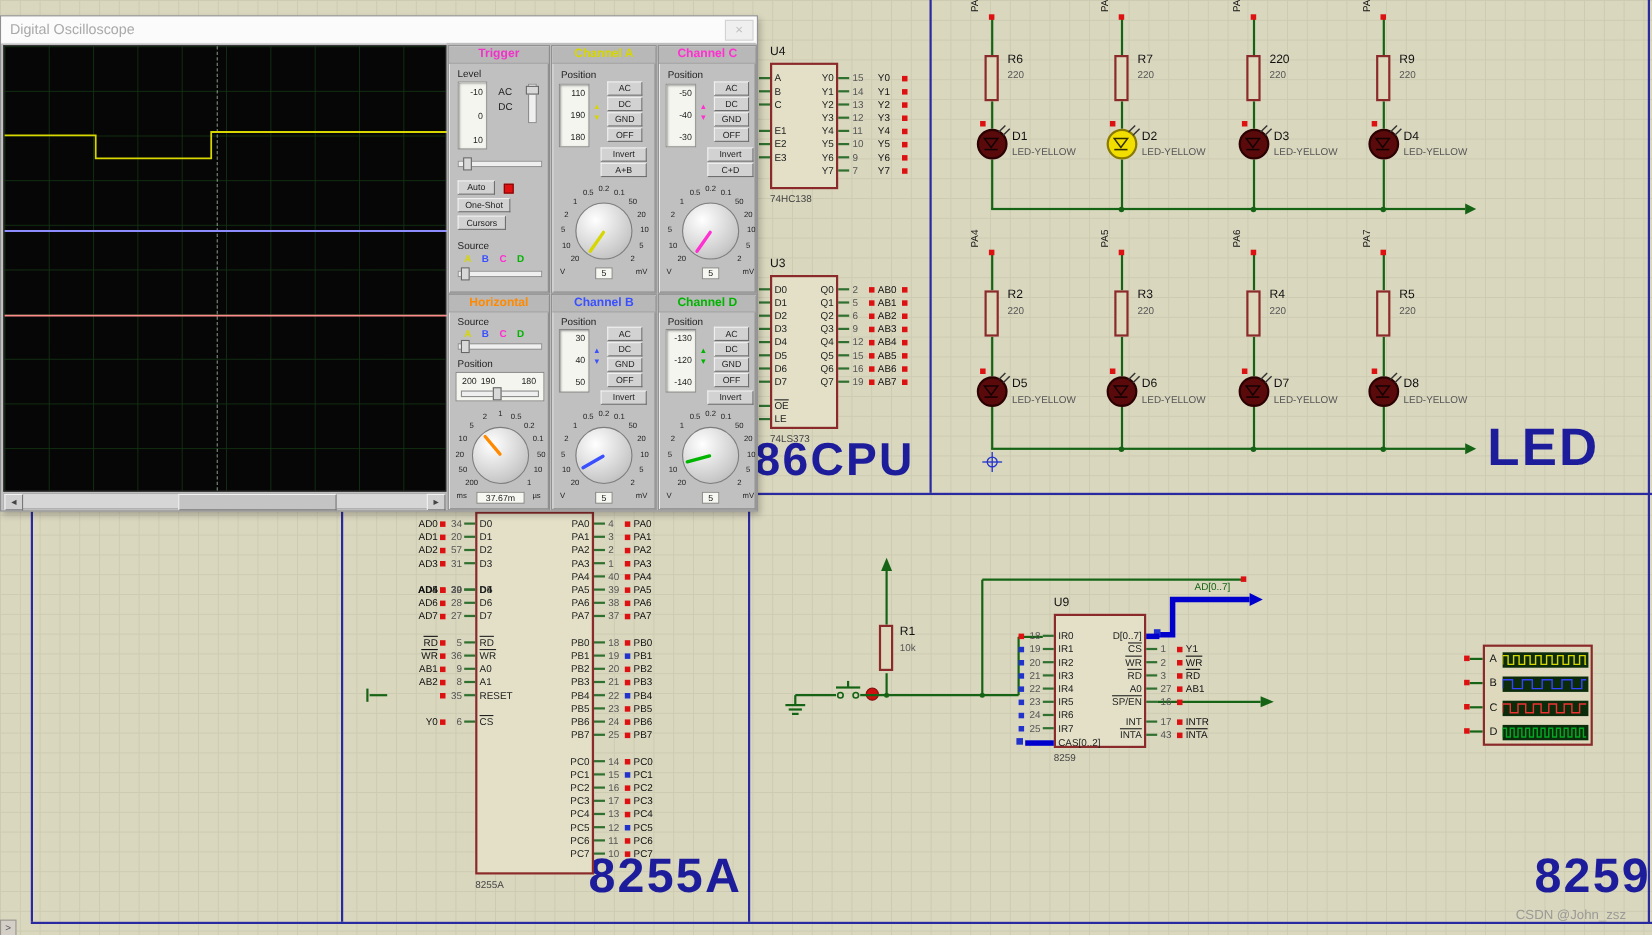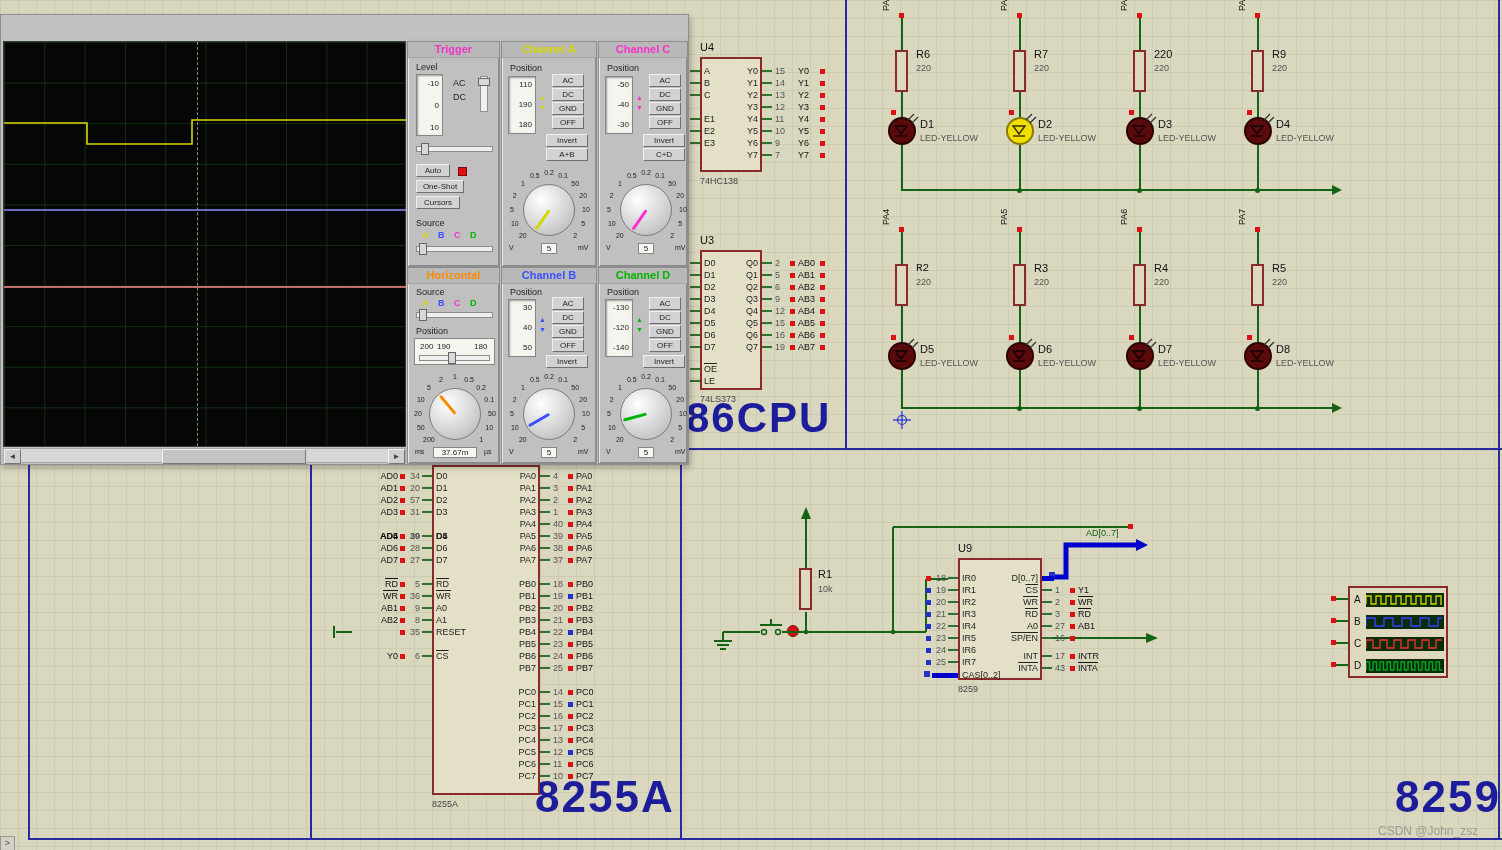--- a/index.html
+++ b/index.html
@@ -109,20 +109,21 @@
 
   <div class="bl" style="left:845px;top:0;width:2px;height:448px"></div>
   <div class="bl" style="left:680px;top:448px;width:822px;height:2px"></div>
   <div class="bl" style="left:680px;top:448px;width:2px;height:390px"></div>
   <div class="bl" style="left:310px;top:465px;width:2px;height:373px"></div>
   <div class="bl" style="left:28px;top:465px;width:2px;height:373px"></div>
   <div class="bl" style="left:28px;top:838px;width:1474px;height:2px"></div>
   <div class="bl" style="left:1498px;top:0;width:2px;height:840px"></div>
 
   <div class="bigtxt" style="left: 686px; top: 394px; font-size: 42px; color: rgb(29, 29, 156);">86CPU</div>
+  <div class="bigtxt" style="left: 1352px; top: 380px; font-size: 48px; color: rgb(29, 29, 156);">LED</div>
   <div class="bigtxt" style="left: 535px; top: 772px; font-size: 44px; color: rgb(29, 29, 156);">8255A</div>
   <div class="bigtxt" style="left: 1395px; top: 772px; font-size: 44px; color: rgb(29, 29, 156);">8259</div>
 
   <svg id="wires" width="1502" height="850" style="position:absolute;left:0;top:0;z-index:3;pointer-events:none">
 
     <polygon points="806,507 801,519 811,519" fill="#156415"></polygon>
     <line x1="806" y1="519" x2="806" y2="568" stroke="#156415" stroke-width="2"></line>
     <line x1="806" y1="612" x2="806" y2="632" stroke="#156415" stroke-width="2"></line>
 
     <line x1="723" y1="632" x2="723" y2="641" stroke="#156415" stroke-width="2"></line>
@@ -846,21 +847,21 @@
       <div class="reflbl" style="left: 396px; top: 118px;">D4</div>
       <div class="vallbl" style="left: 396px; top: 133px;">LED-YELLOW</div>
       <div class="wire" style="left: 377px; top: 145px; width: 2px; height: 45px;"></div>
       <div class="jdot" style="left: 375px; top: 188px;"></div>
       <div class="wire" style="left: 21px; top: 189px; width: 431px; height: 2px;"></div>
       <div class="arrow-r" style="left: 452px; top: 185px;"></div>
       <div class="vlabel" style="left: 11px; top: 215px;">PA4</div>
       <div class="msq" style="left: 19px; top: 227px;"></div>
       <div class="wire" style="left: 21px; top: 230px; width: 2px; height: 34px;"></div>
       <div class="res" style="left: 15px; top: 264px;"></div>
-      <div class="reflbl" style="left: 36px; top: 262px; font-family: Liberation Mono, monospace;">R2</div>
+      <div class="reflbl" style="left: 36px; top: 262px;">R2</div>
       <div class="vallbl" style="left: 36px; top: 277px;">220</div>
       <div class="wire" style="left: 21px; top: 306px; width: 2px; height: 36px;"></div>
       <div class="msq" style="left: 11px; top: 335px;"></div>
       <div class="led" style="left: 8px; top: 342px;">
         <svg width="34" height="34" style="position:absolute;left:-5px;top:-5px;overflow:visible">
           <polygon points="10,12 22,12 16,20" fill="none" stroke="rgba(0,0,0,.8)" stroke-width="1.4"></polygon>
           <line x1="10" y1="22" x2="22" y2="22" stroke="rgba(0,0,0,.8)" stroke-width="1.4"></line>
           <line x1="23" y1="6" x2="29" y2="0" stroke="#333" stroke-width="1.3"></line>
           <line x1="27" y1="9" x2="33" y2="3" stroke="#333" stroke-width="1.3"></line>
         </svg>
@@ -949,20 +950,24 @@
       <div class="pb-strip" style="top: 71px;"><svg width="78" height="14">
           <polyline points="0,11 0,3 3.5,3 3.5,11 7,11 7,3 10.5,3 10.5,11 14,11 14,3 17.5,3 17.5,11 21,11 21,3 24.5,3 24.5,11 28,11 28,3 31.5,3 31.5,11 35,11 35,3 38.5,3 38.5,11 42,11 42,3 45.5,3 45.5,11 49,11 49,3 52.5,3 52.5,11 56,11 56,3 59.5,3 59.5,11 63,11 63,3 66.5,3 66.5,11 70,11 70,3 73.5,3 73.5,11 76,11" fill="none" stroke="#00aa22" stroke-width="1.3"></polyline>
         </svg></div>
     </div>
 
   <div id="watermark">CSDN @John_zsz</div>
 
   <div class="nub" style="left:0;top:836px">&gt;</div>
 
   <div id="oscwin">
+    <div id="titlebar">
+      <span id="titletxt">Digital Oscilloscope</span>
+      <div id="closebtn">×</div>
+    </div>
 
     <div id="screen">
       <div id="screengrid"></div>
       <div id="centerdash"></div>
       <svg id="trc" width="403" height="406" style="position:absolute;left:0;top:0">
           <polyline points="0,168 403,168" fill="none" stroke="#8c8cff" stroke-width="1.6"></polyline>
           <polyline points="0,245 403,245" fill="none" stroke="#ff8c8c" stroke-width="1.6"></polyline>
           <polyline points="0,81 83,81 83,102 188,102 188,78 403,78" fill="none" stroke="#d8d800" stroke-width="1.6"></polyline>
         </svg>
     </div>

